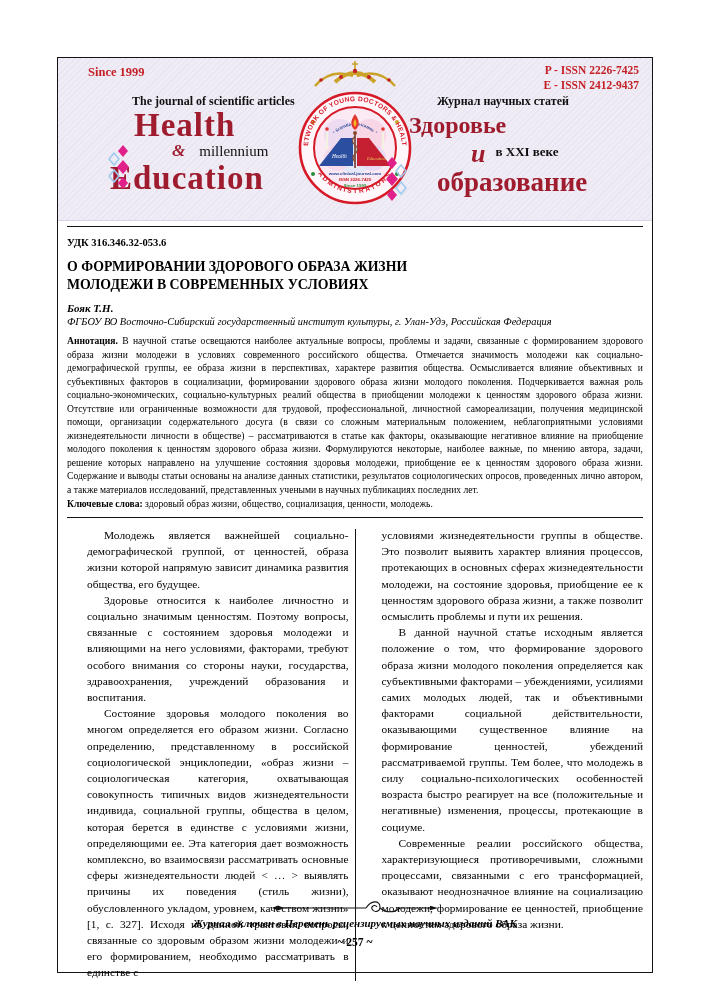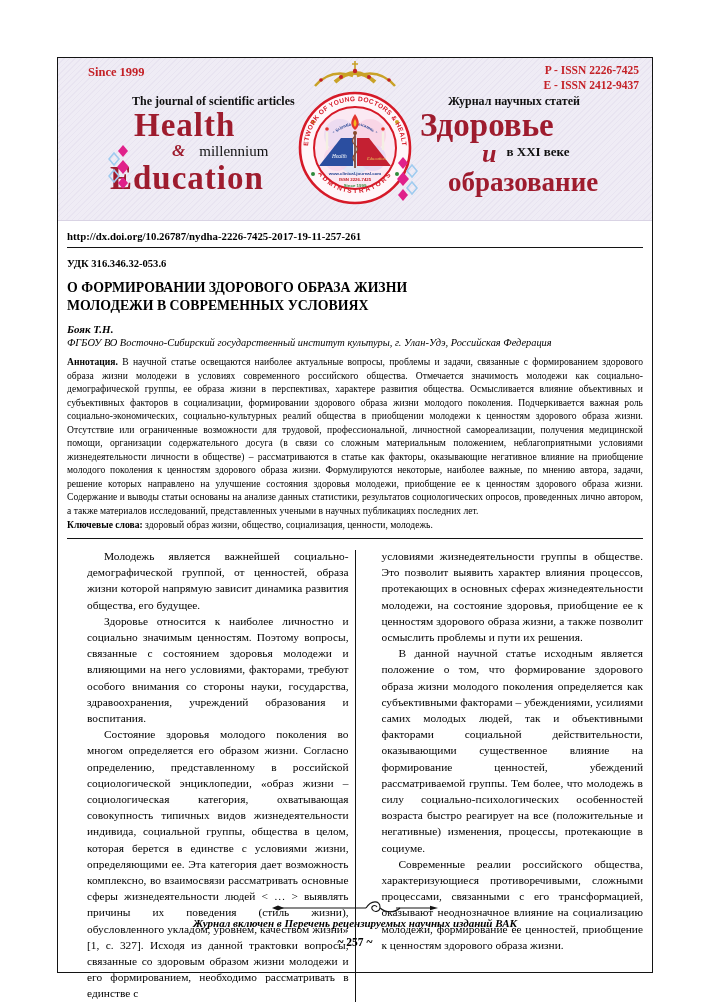--- a/index.html
+++ b/index.html
@@ -31,35 +31,35 @@
   .since {
     position: absolute; top: 7px; left: 30px;
     color: #C42127; font-weight: bold; font-size: 12.5px;
   }
   .issn {
     position: absolute; top: 5px; right: 13px;
     text-align: right; color: #C42127; font-weight: bold;
     font-size: 11.5px; line-height: 14.5px;
   }
   .logo-left  { position: absolute; top: 36px; left: 52px;  width: 222px; }
-  .logo-right { position: absolute; top: 36px; right: 12px; width: 228px; }
+  .logo-right { position: absolute; top: 36px; right: 23px; width: 228px; }
   .tagline  { font-weight: bold; font-size: 12px; color: #101010; }
   .logo-left .tagline { margin-left: 22px; }
   .big-red {
     color: #9E1C2E; font-weight: bold;
     font-family: "Liberation Serif", serif;
     letter-spacing: 1px;
   }
   .lw1 { font-size: 33px; line-height: 32px; margin-left: 24px; }
   .lw2 { font-size: 33px; line-height: 34px; margin-left: 0; }
   .amp-row { margin-left: 62px; line-height: 20px; }
   .amp-row .amp { color: #9E1C2E; font-weight: bold; font-style: italic; font-size: 17px; }
   .amp-row .mil { color: #101010; font-size: 15px; margin-left: 10px; }
   .logo-right .tagline { margin-left: 36px; }
-  .rw1 { font-size: 33px; line-height: 32px; margin-left: 8px; letter-spacing: 0; }
+  .rw1 { font-size: 24px; line-height: 32px; margin-left: 8px; letter-spacing: 0; }
   .rw-mid { margin-left: 70px; line-height: 22px; }
   .rw-mid .i-let { color: #9E1C2E; font-weight: bold; font-style: italic; font-size: 26px; }
   .rw-mid .xxi { color: #101010; font-size: 13px; font-weight: bold; margin-left: 6px; vertical-align: 6px; }
   .rw2 { font-size: 27px; line-height: 28px; letter-spacing: 0; margin-left: 36px; }
   .dmd { position: absolute; }
   .logo-left  .dmd { left: -2px;  top: 50px; }
   .logo-right .dmd { left: -16px; top: 62px; }
   .emblem {
     position: absolute; left: 50%; top: 0;
     transform: translateX(-50%);
@@ -195,21 +195,20 @@
       <div class="big-red rw1">Здоровье</div>
       <div class="rw-mid">
         <span class="i-let">и</span>
         <span class="xxi">в XXI веке</span>
       </div>
       <div class="big-red rw2">образование</div>
     </div>
   </header>
 
   <main class="content">
-    <div class="doi">http://dx.doi.org/10.26787/nydha-2226-7425-2017-19-11-257-261</div>
     <hr class="rule">
 
     <div class="udk">УДК 316.346.32-053.6</div>
 
     <h1 class="title"><span>О ФОРМИРОВАНИИ ЗДОРОВОГО ОБРАЗА ЖИЗНИ</span><br><span>МОЛОДЕЖИ В СОВРЕМЕННЫХ УСЛОВИЯХ</span></h1>
 
     <div class="author">Бояк Т.Н.</div>
     <div class="affil">ФГБОУ ВО Восточно-Сибирский государственный институт культуры, г. Улан-Удэ, Российская Федерация</div>
 
     <p class="abstract"><b>Аннотация.</b> <span>В научной статье освещаются наиболее актуальные вопросы, проблемы и задачи, связанные с формированием здорового образа жизни молодежи в условиях современного российского общества. Отмечается значимость молодежи как социально-демографической группы, ее образа жизни в перспективах, характере развития общества. Осмысливается влияние объективных и субъективных факторов в социализации, формировании здорового образа жизни молодого поколения. Подчеркивается важная роль социально-экономических, социально-культурных реалий общества в приобщении молодежи к ценностям здорового образа жизни. Отсутствие или ограниченные возможности для трудовой, профессиональной, личностной самореализации, получения медицинской помощи, организации содержательного досуга (в связи со сложным материальным положением, неблагоприятными условиями жизнедеятельности личности в обществе) – рассматриваются в статье как факторы, оказывающие негативное влияние на приобщение молодого поколения к ценностям здорового образа жизни. Формулируются некоторые, наиболее важные, по мнению автора, задачи, решение которых направлено на улучшение состояния здоровья молодежи, приобщение ее к ценностям здорового образа жизни. Содержание и выводы статьи основаны на анализе данных статистики, результатов социологических опросов, проведенных лично автором, а также материалов исследований, представленных учеными в научных публикациях последних лет.</span></p>

